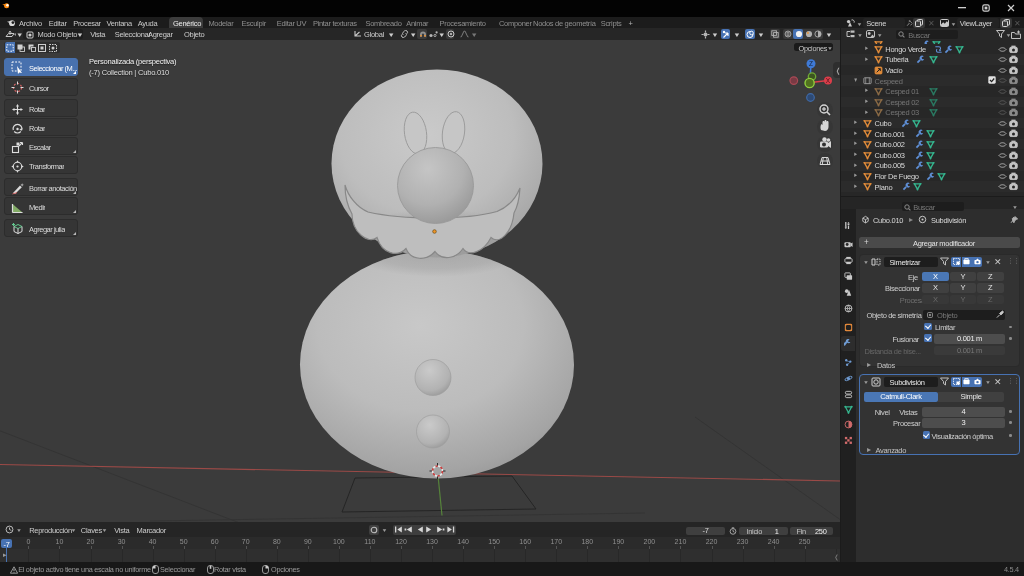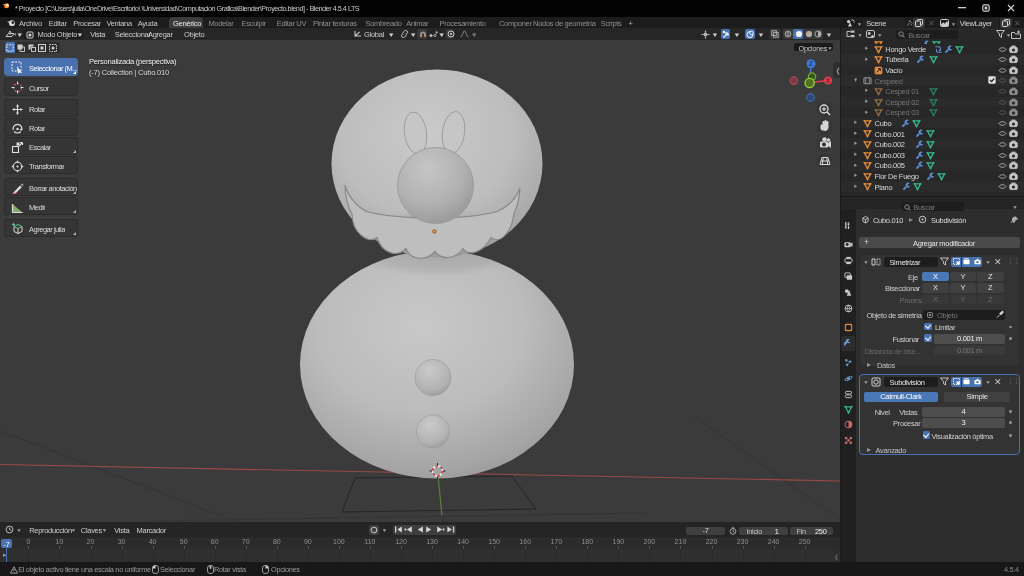--- a/index.html
+++ b/index.html
@@ -66,21 +66,20 @@
 </style></head>
 <body>
 <div id="app">
 
 <div class="abs" id="titlebar">
   <svg class="abs" style="left:2px;top:2px" width="8" height="7" viewBox="0 0 8 7">
         <circle cx="4.6" cy="3.8" r="2.5" fill="#ff8d13"></circle>
         <circle cx="5.4" cy="3.3" r="1.2" fill="#fff"></circle>
         <path d="M0.2,2.6 L3.6,1.9 L2.4,3.6 Z" fill="#ff8d13"></path>
       </svg>
-  <div class="title tx">* Proyecto [C:\Users\julia\OneDrive\Escritorio\ \Universidad\Computacion Grafica\Blender\Proyecto.blend] - Blender 4.5.4 LTS</div>
   <svg class="abs" style="left:958px;top:7px" width="8" height="2" viewBox="0 0 8 2">
         <rect width="8" height="1.3" fill="#cfcfcf"></rect>
       </svg>
   <svg class="abs" style="left:982px;top:3.5px" width="8" height="8" viewBox="0 0 8 8">
         <rect x="0.8" y="0.8" width="6.4" height="6.4" rx="1.6" fill="none" stroke="#cfcfcf" stroke-width="1.2"></rect>
         <rect x="2.6" y="2.6" width="2.8" height="2.8" fill="#cfcfcf"></rect>
       </svg>
   <svg class="abs" style="left:1006.5px;top:3.5px" width="8" height="8" viewBox="0 0 8 8">
         <path d="M1,1 L7,7 M7,1 L1,7" stroke="#cfcfcf" stroke-width="1.2"></path>
       </svg>
@@ -1384,21 +1383,21 @@
       </svg>
   <svg class="abs" style="left:132.5px;top:181px" width="7" height="7" viewBox="0 0 8 8">
         <rect x="0.5" y="2.2" width="7" height="5" rx="0.8" fill="#fff"></rect>
         <path d="M2.5,2.2 l1,-1.4 h1 l1,1.4" fill="#fff"></path>
         <circle cx="4" cy="4.7" r="1.4" fill="#4772b3"></circle>
       </svg>
   <div class="tx vsm" style="left:144px;top:181.5px;">▼</div>
   <div class="tx" style="left:153px;top:180px;font-size:9px;color:#c8c8c8;">✕</div>
   <div class="tx" style="left:166px;top:180px;font-size:7px;color:#777;letter-spacing:-1px;">⋮⋮</div>
   <div class="pbtn blue" style="left:23px;top:195px;width:74px;height:10px;line-height:10px;">Catmull-Clark</div>
-  <div class="pbtn" style="left:97px;top:195px;width:66px;height:10px;line-height:10px;border-radius:0 2px 2px 0;margin-left:6px;">Simple</div>
+  <div class="pbtn" style="left:97px;top:195px;width:66px;height:10px;line-height:10px;border-radius:0 2px 2px 0;">Simple</div>
   <div class="plabel" style="left:33.7px;top:210.5px;">Nivel</div>
   <div class="plabel" style="left:58.2px;top:210.5px;">Vistas</div>
   <div class="pslider" style="left:81px;top:210px;width:83px;">4</div>
   <div class="dot" style="left:168.3px;top:213px;"></div>
   <div class="plabel" style="left:52.1px;top:221.5px;">Procesar</div>
   <div class="pslider" style="left:81px;top:221px;width:83px;">3</div>
   <div class="dot" style="left:168.3px;top:224px;"></div>
   <div class="chk" style="left:81.8px;top:234px;"></div>
   <div class="plabel" style="left:90.5px;top:234.5px;">Visualización óptima</div>
   <div class="dot" style="left:168.3px;top:237px;"></div>

